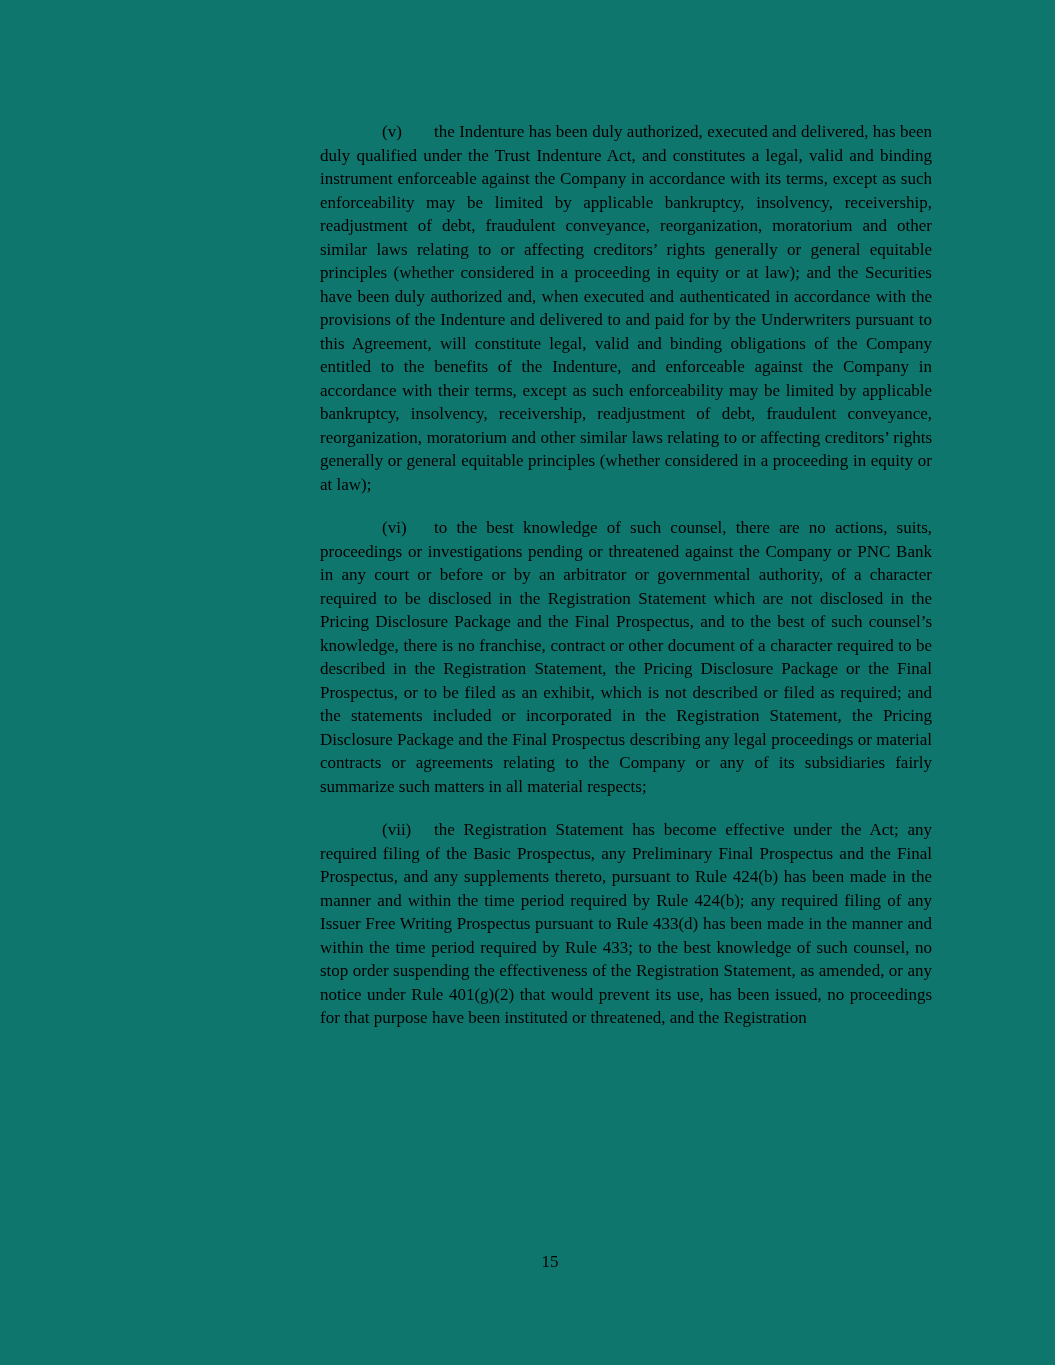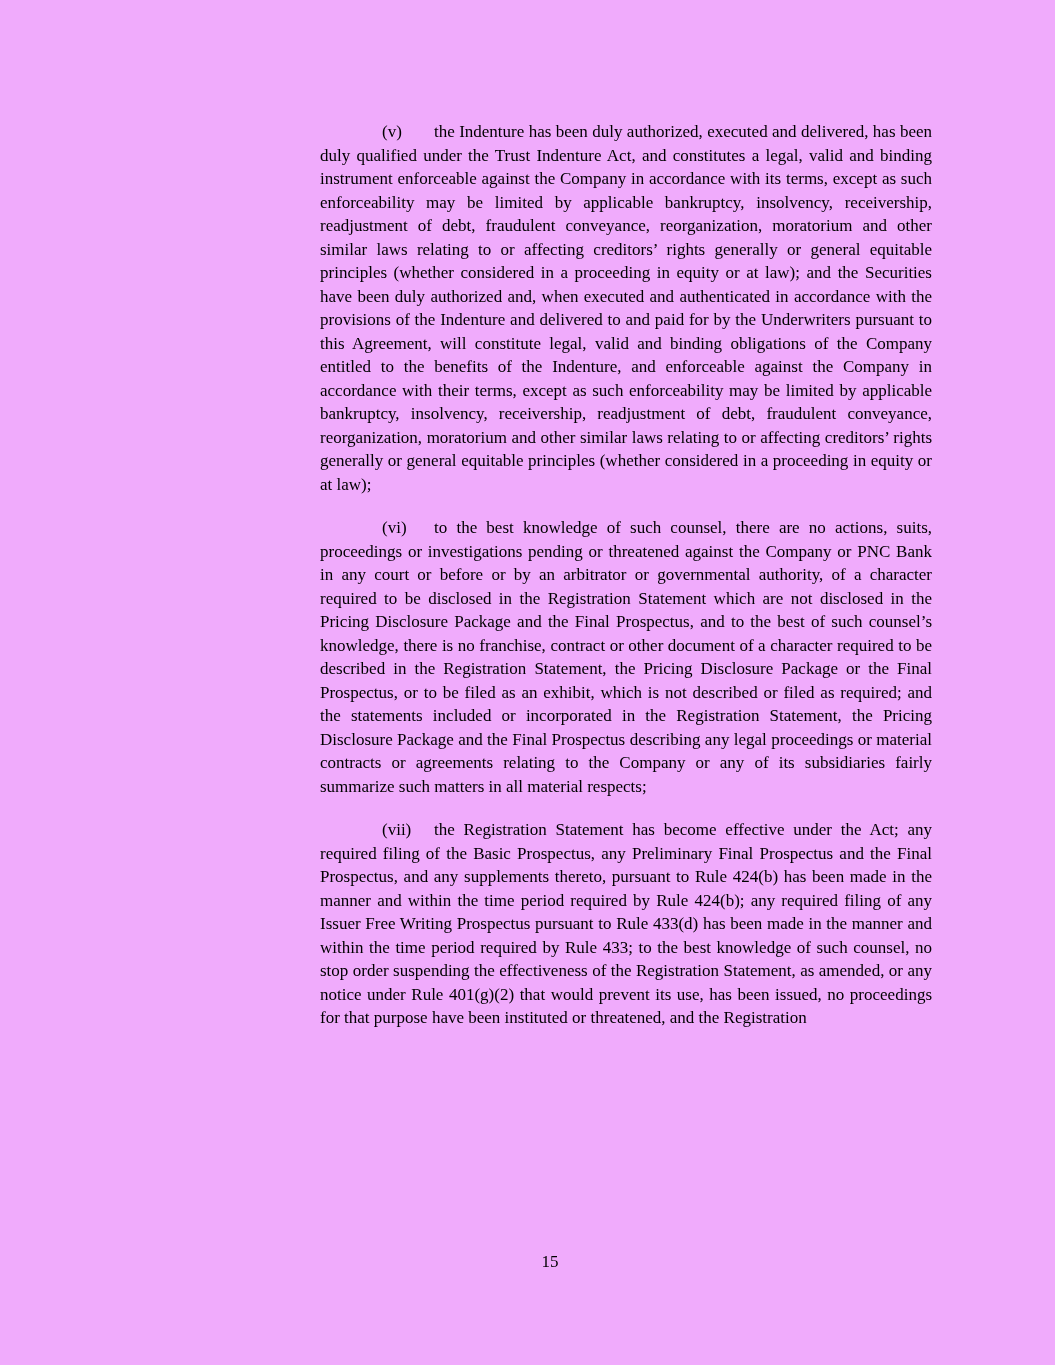--- a/index.html
+++ b/index.html
@@ -4,21 +4,21 @@
 <style>
   html, body {
     margin: 0;
     padding: 0;
     background: #ffffff;
   }
   .page {
     position: relative;
     width: 1055px;
     height: 1365px;
-    background: #f0abfc;
+    background: #0f766e;
     font-family: "Liberation Serif", "DejaVu Serif", serif;
     color: #000000;
     overflow: hidden;
   }
   .content {
     position: absolute;
     left: 320px;
     top: 120px;
     width: 612px;
   }

